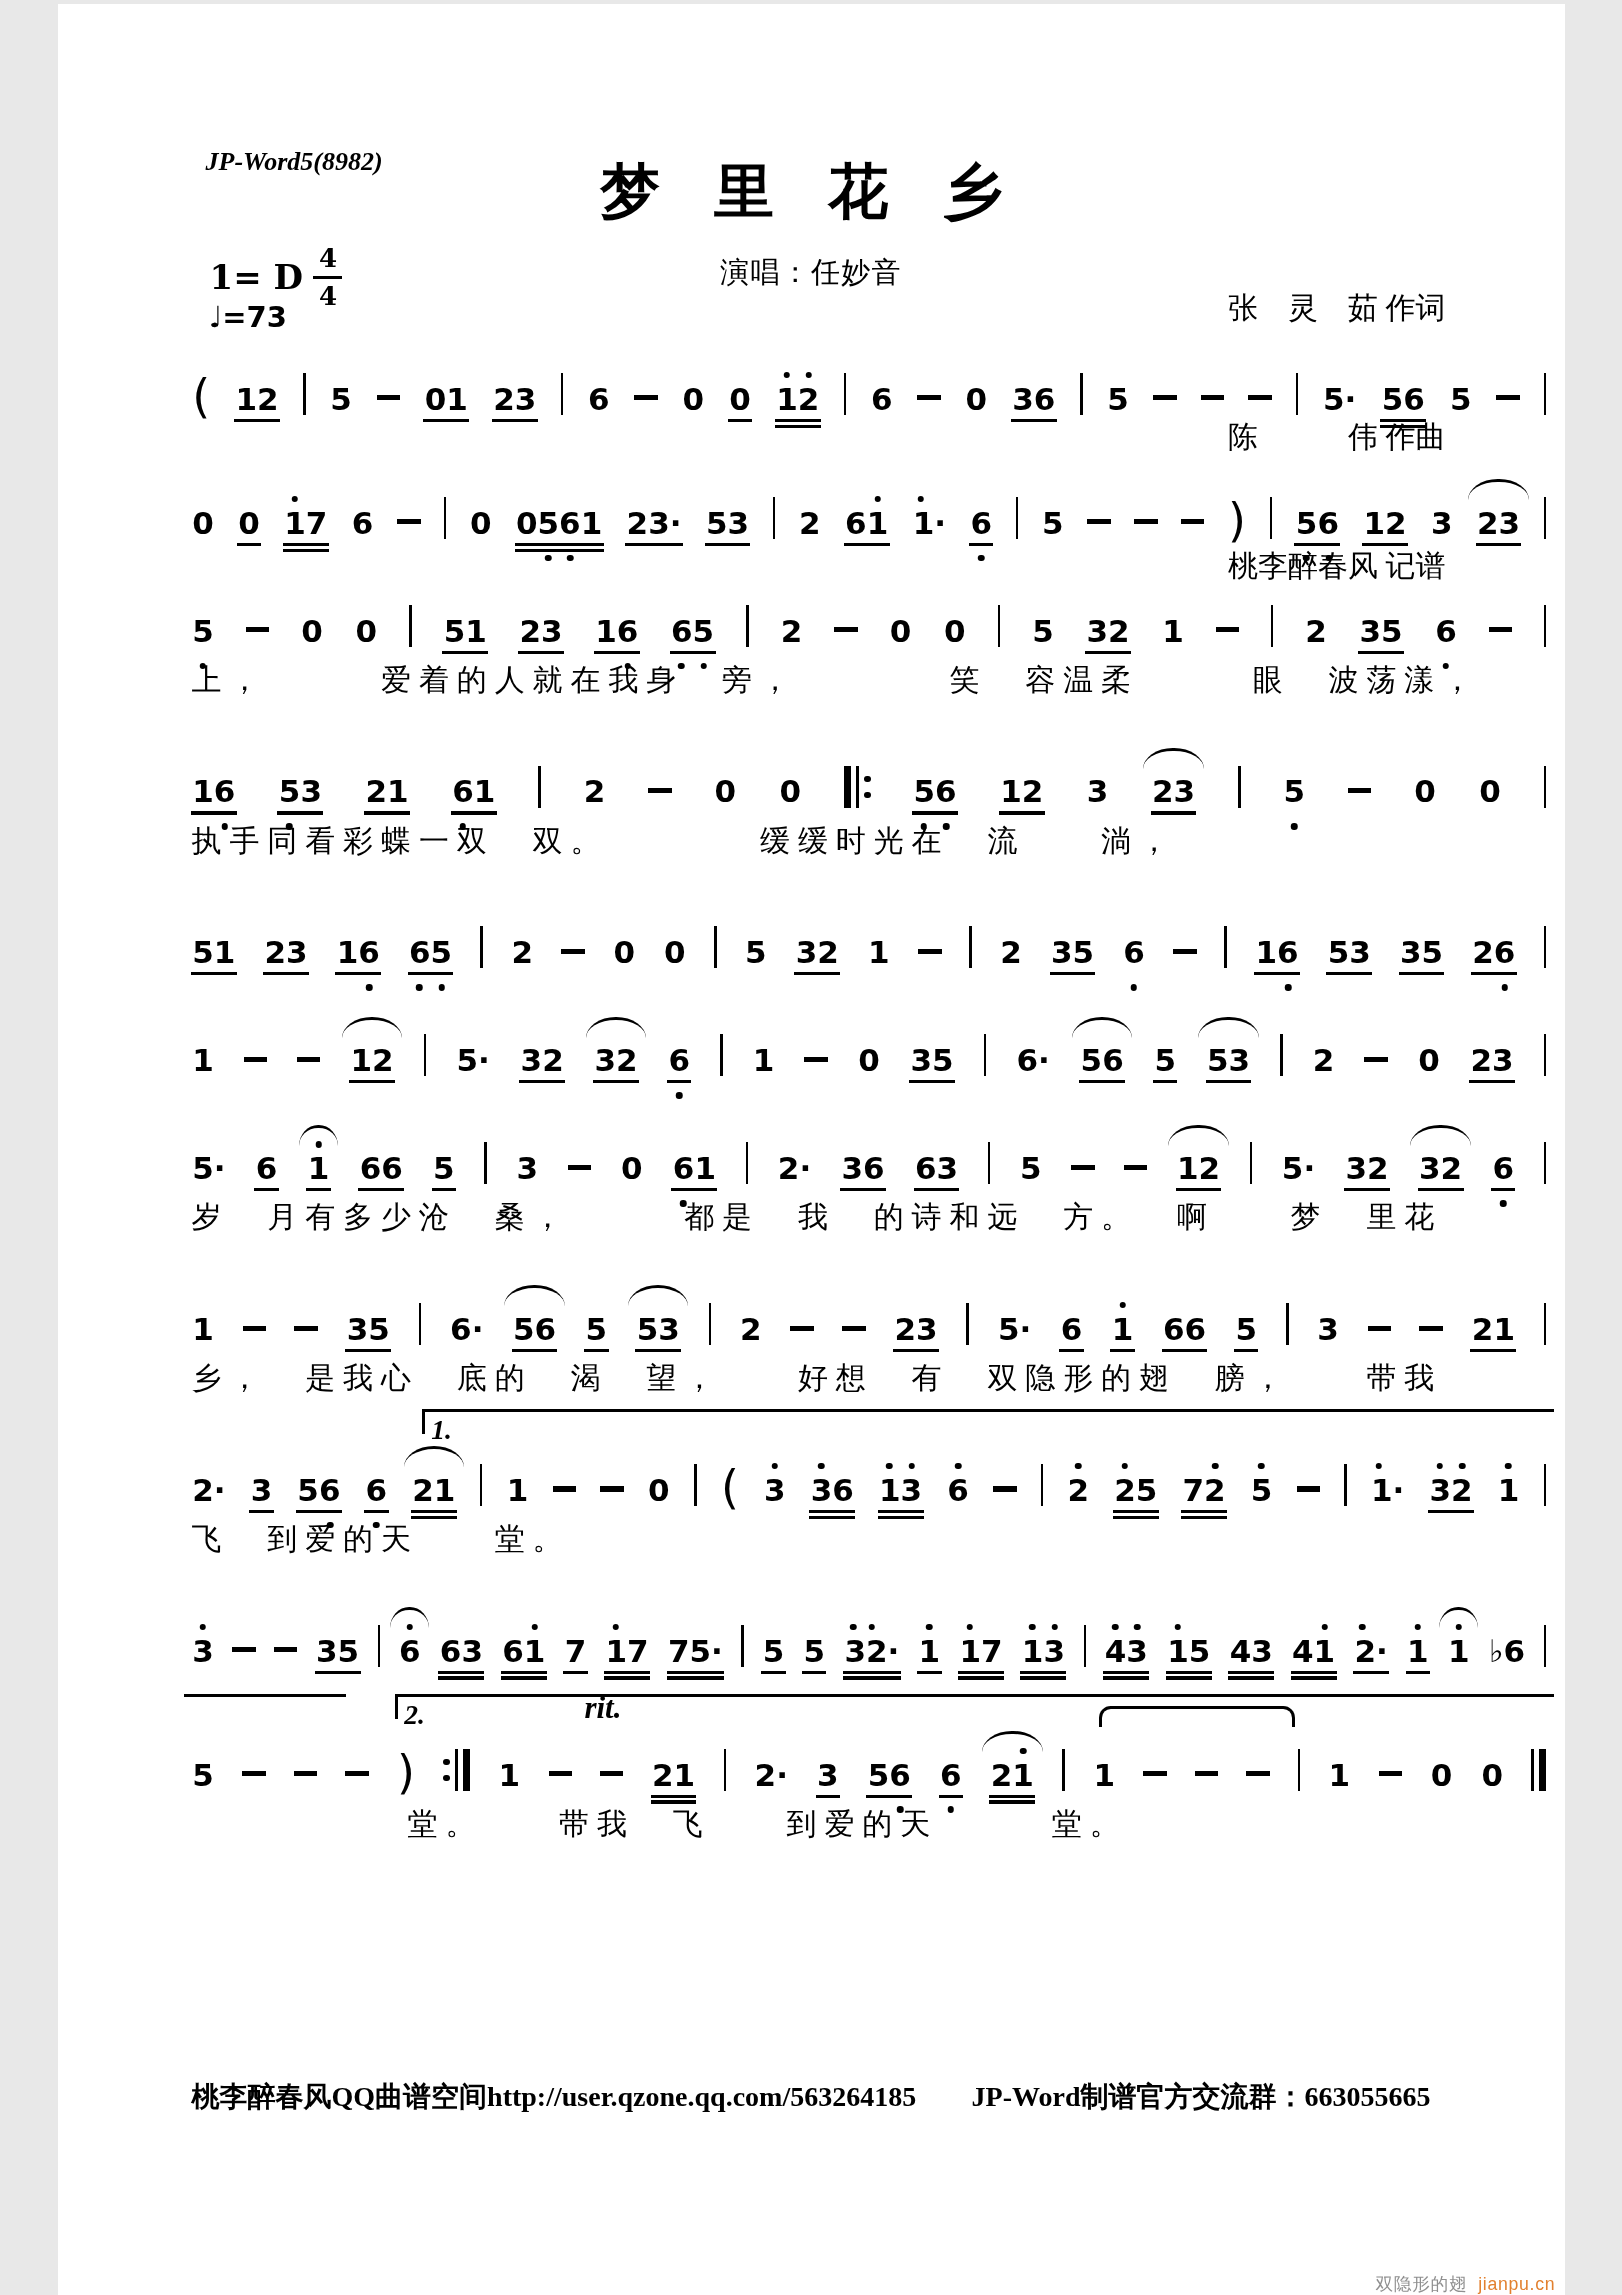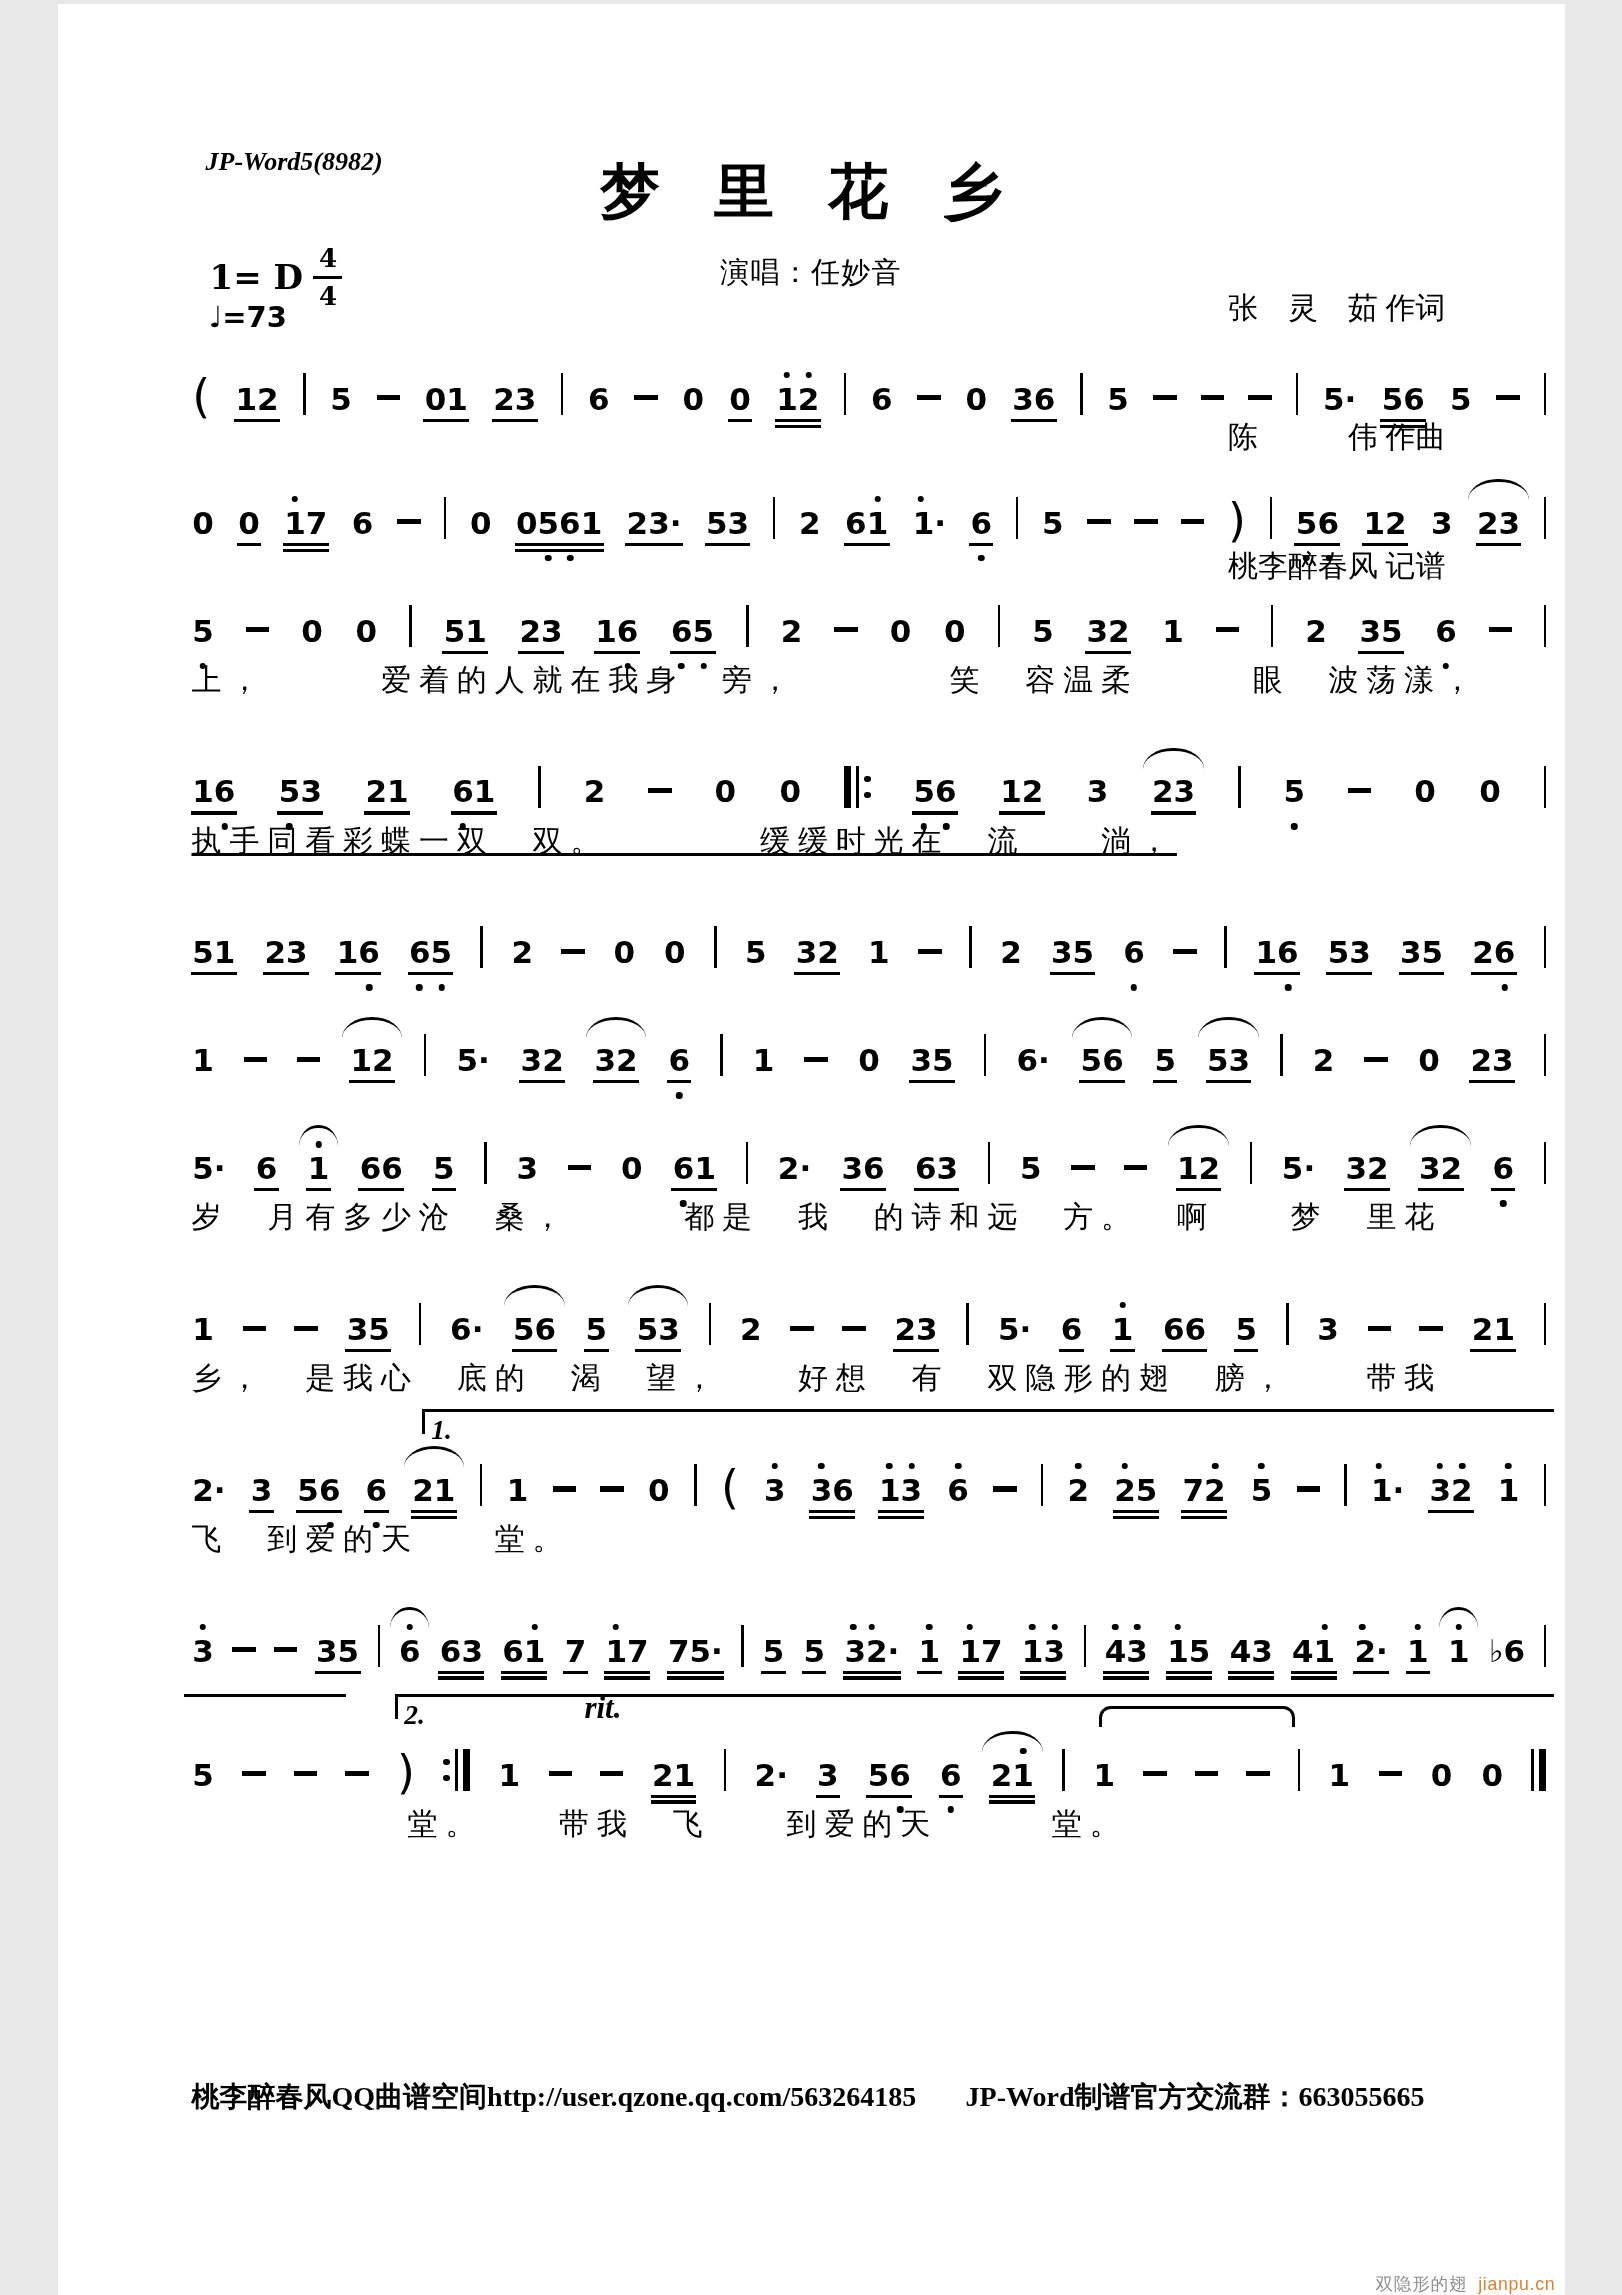--- a/index.html
+++ b/index.html
@@ -47,21 +47,21 @@
   .lyrics-row{margin-top:11.8px;height:41px;font:30px "Liberation Serif",serif;
               letter-spacing:7.9px;white-space:pre;}
   .volta-line{position:absolute;top:-38px;height:22px;border-top:3.3px solid #000;}
   .volta-line.hook{border-left:3.3px solid #000;}
   .volta-label{position:absolute;top:-33px;font:italic 700 27.5px "Liberation Serif",serif;}
   .rit{position:absolute;top:-42px;font:italic 700 31px "Liberation Serif",serif;}
   .tie{position:absolute;top:-26px;height:18.3px;border:3.3px solid #000;border-bottom:none;
        border-radius:11.8px 11.8px 0 0;}
 
   
-  .footer{position:absolute;left:134px;right:140px;top:2074px;display:flex;
+  .footer{position:absolute;left:134px;right:134px;top:2074px;display:flex;
           justify-content:space-between;font:700 28px "Liberation Serif",serif;}
   .watermark{position:absolute;right:9.2px;top:2268px;font:17.7px "Liberation Sans",sans-serif;letter-spacing:0.7px;}
 </style>
 </head>
 <body>
 
 <div class="page">
 
   <div class="generator">JP-Word5(8982)</div>
   <div class="page-title">梦 里 花 乡</div>
@@ -204,21 +204,21 @@
           <span class="tok">12<i class="ul u1"></i></span>
           <span class="tok">3</span>
           <span class="tok">23<i class="ul u1"></i><i class="slur"></i></span>
           <div class="bar"></div>
           <span class="tok">5<i class="dot db" style="left: 50%;"></i></span>
           <div class="dash"></div>
           <span class="tok">0</span>
           <span class="tok">0</span>
           <div class="bar"></div>
         </div>
-        <div class="lyrics-row" style="padding-left: 0px; text-decoration: underline;">执手同看彩蝶一双　双。　　　　缓缓时光在　流　　淌，</div>
+        <div class="lyrics-row" style="padding-left: 0px;">执手同看彩蝶一双　双。　　　　缓缓时光在　流　　淌，</div>
         <div class="sys-gap"></div>
       </div>
       <div class="system">
         <div class="notes-row">
           <span class="tok">51<i class="ul u1"></i></span>
           <span class="tok">23<i class="ul u1"></i></span>
           <span class="tok">16<i class="ul u1"></i><i class="dot db" style="left: 75%;"></i></span>
           <span class="tok">65<i class="ul u1"></i><i class="dot db" style="left: 25%;"></i><i class="dot db" style="left: 75%;"></i></span>
           <div class="bar"></div>
           <span class="tok">2</span>

